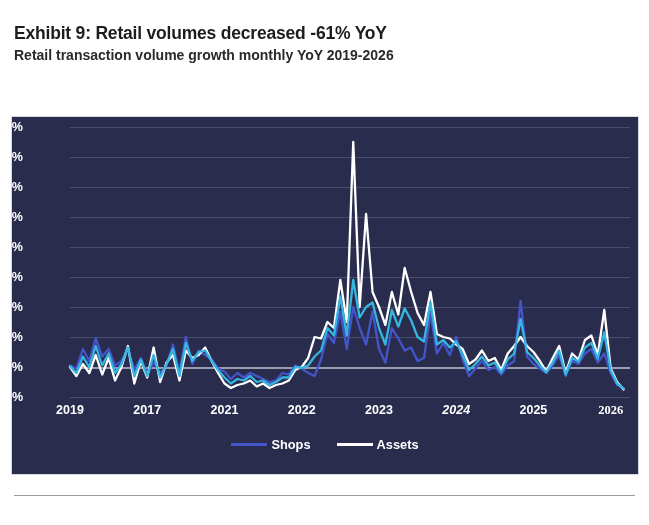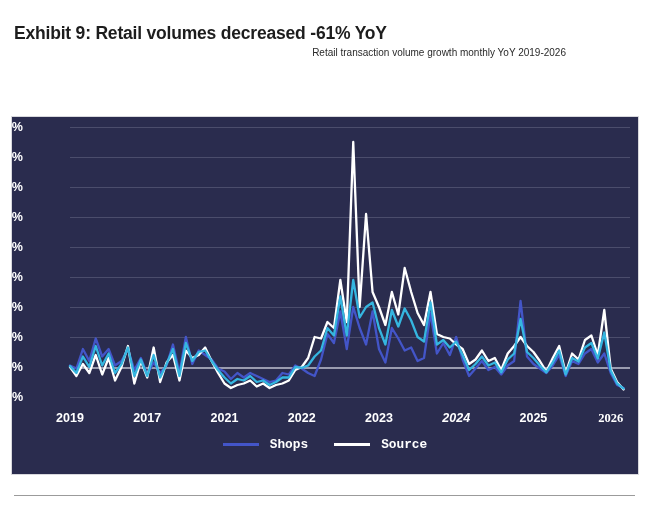--- a/index.html
+++ b/index.html
@@ -11,22 +11,22 @@
     overflow:hidden;
   }
   .wrap{position:relative;width:576px;height:525px;margin-top:16px;}
 
   .hdr{position:absolute;left:14px;top:6px;right:10px;}
   .title{
     font-size:17.5px;font-weight:bold;letter-spacing:-0.2px;
     color:#1d1d1d;line-height:1.32;white-space:nowrap;
   }
   .subtitle{
-    font-size:10px;font-weight:normal;color:#2a2a2a;
-    line-height:1.38;margin-top:1px;white-space:nowrap;text-align:right;
+    font-size:14px;font-weight:bold;color:#2a2a2a;
+    line-height:1.38;margin-top:1px;white-space:nowrap;
   }
 
   .panel{
     position:absolute;left:12px;top:101px;width:626px;height:357px;
     background:#2a2c4e;
     box-sizing:border-box;
   }
   .panel-shadow{
     position:absolute;left:12px;top:101px;width:626px;height:357px;
     box-shadow:0 0 0 1px #d8d8dd;pointer-events:none;
@@ -36,32 +36,32 @@
 
   .gridline{position:absolute;left:0;width:100%;height:1px;background:#4b4d6c;}
   .gridline.zero{background:#9a9cb0;height:1.6px;}
 
   .ylab{
     position:absolute;right:607px;
     font-size:12.5px;font-weight:bold;color:#ffffff;
     text-align:right;white-space:nowrap;transform:translateY(-50%);
   }
   .xlab{
-    position:absolute;top:284px;
+    position:absolute;top:276px;
     font-size:12.5px;font-weight:bold;color:#ffffff;
     transform:translateX(-50%);white-space:nowrap;
   }
 
   svg.series{position:absolute;left:0;top:0;overflow:visible;}
 
   .legend{
     position:absolute;left:0;right:0;top:320px;
     display:flex;justify-content:center;align-items:center;gap:26px;
   }
-  .lgitem{display:flex;align-items:center;gap:11px;font-family:Liberation Mono, monospace;}
+  .lgitem{display:flex;align-items:center;gap:4px;}
   .lgline{width:36px;height:3.2px;border-radius:0;}
   .lgtext{font-size:12.8px;font-weight:bold;color:#ffffff;white-space:nowrap;}
 
   .srcrule{position:absolute;left:14px;top:479px;width:621px;height:1px;background:#9b9b9b;}
   .source{
     position:absolute;left:14px;top:487px;
     font-size:14.2px;color:#1d1d1d;white-space:nowrap;
   }
 </style>
 </head>
@@ -117,21 +117,21 @@
         </svg>
     </div>
 
     <div class="legend" id="legend">
         <div class="lgitem">
           <span class="lgline" style="background: rgb(67, 85, 200);"></span>
           <span class="lgtext">Shops</span>
         </div>
         <div class="lgitem">
           <span class="lgline" style="background: rgb(255, 255, 255);"></span>
-          <span class="lgtext">Source</span>
+          <span class="lgtext">Assets</span>
         </div>
       </div>
   </div>
   <div class="panel-shadow"></div>
 
   <div class="srcrule"></div>
 
 </div>
 
 </body></html>

